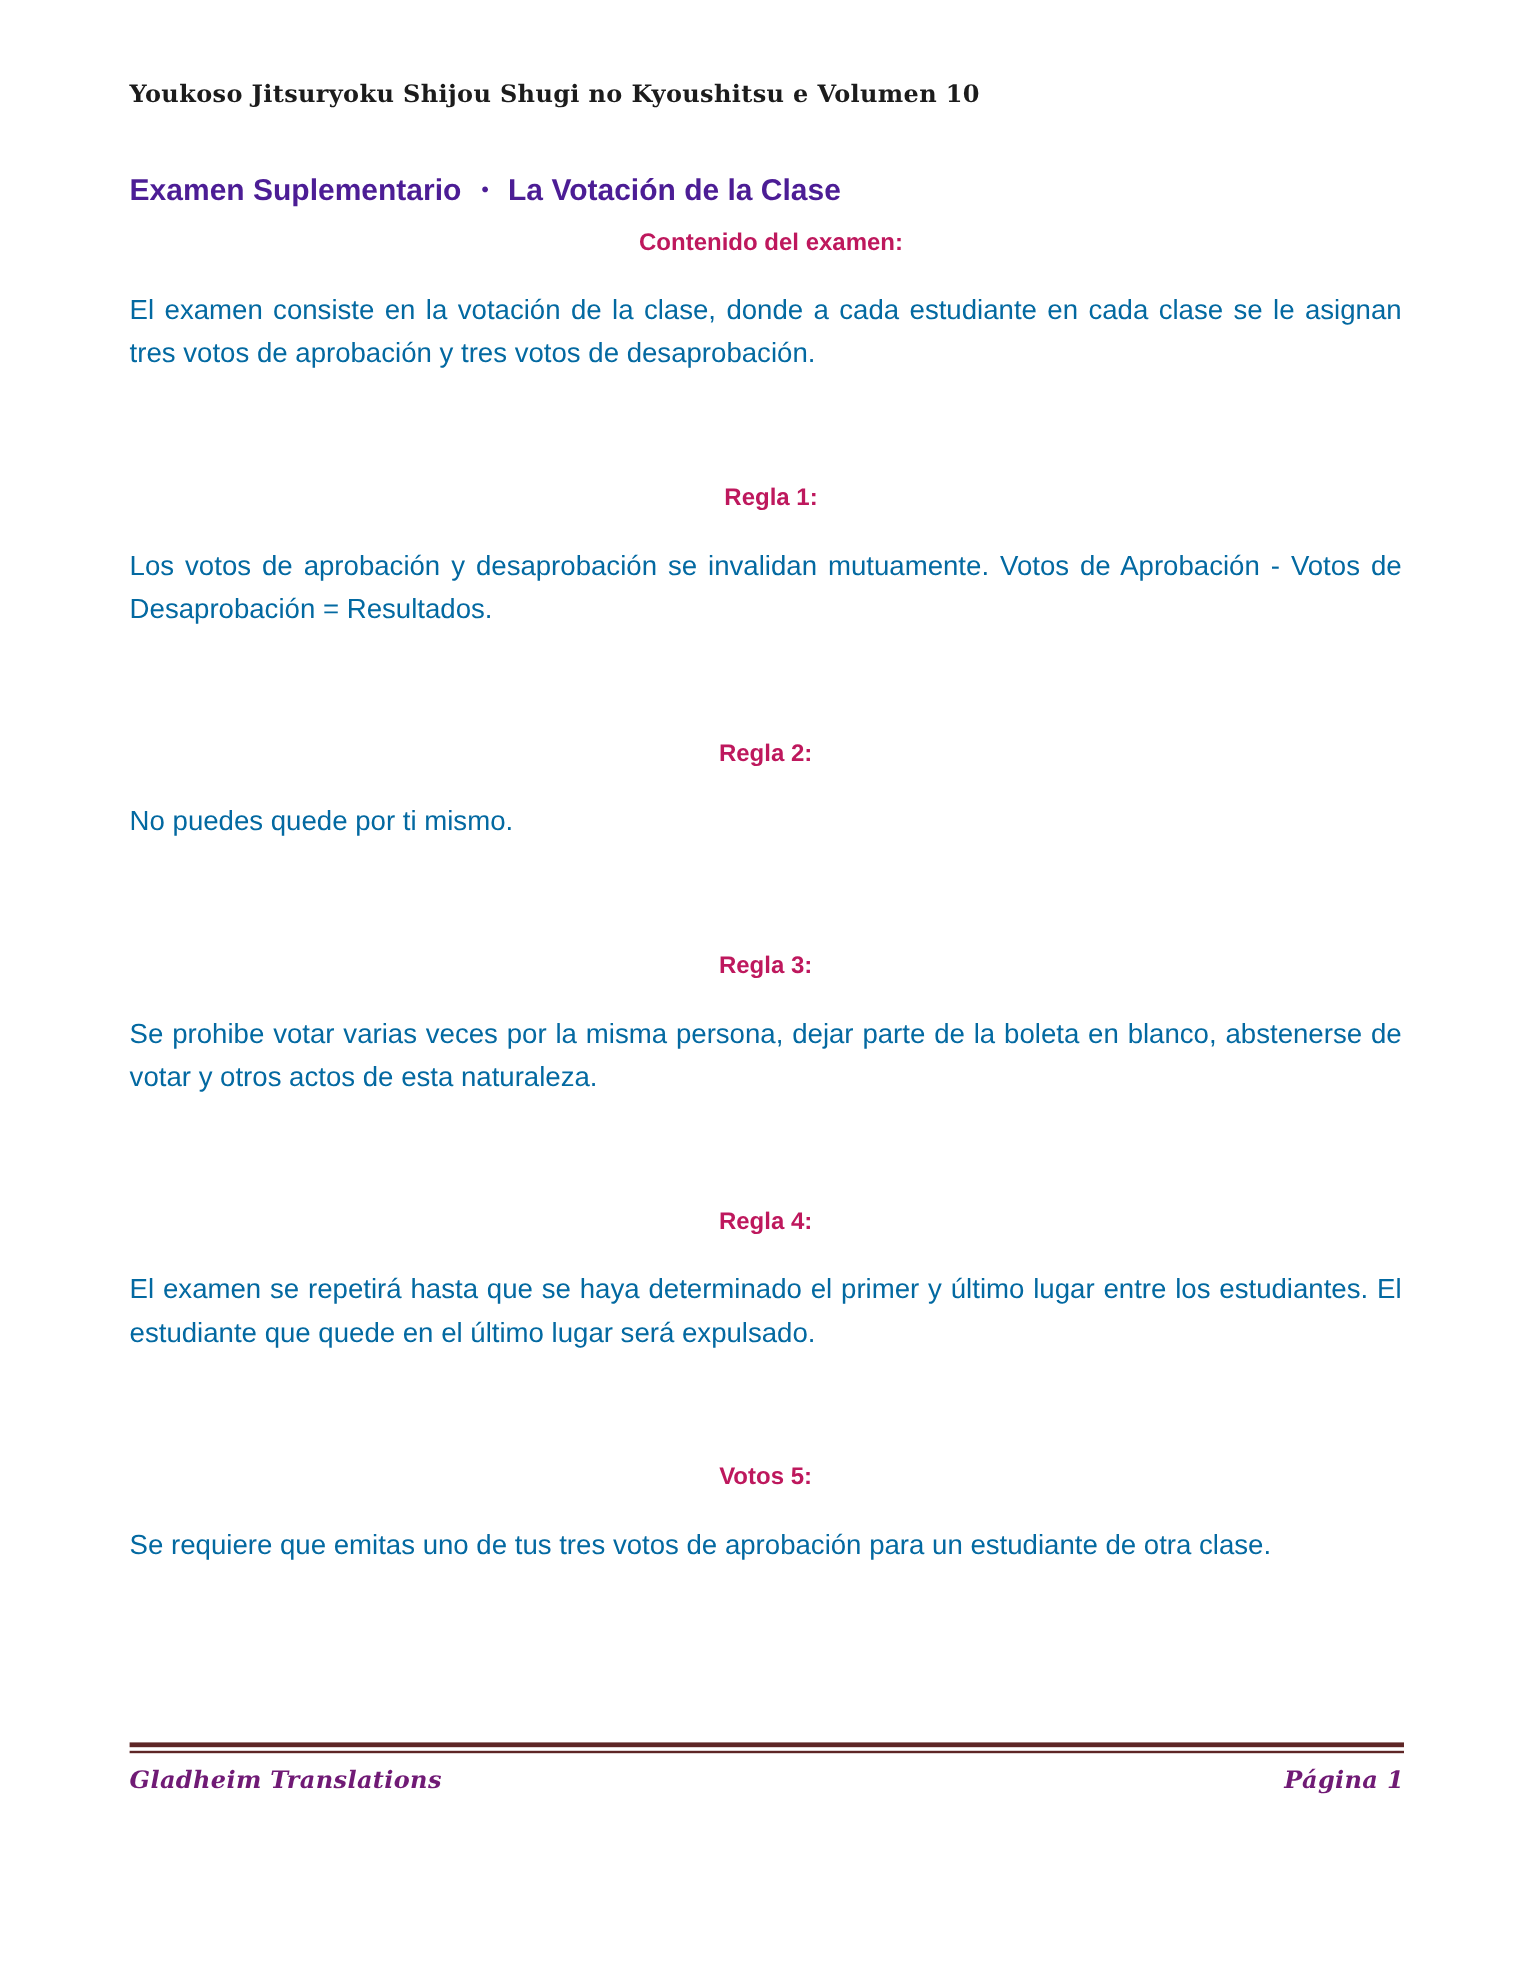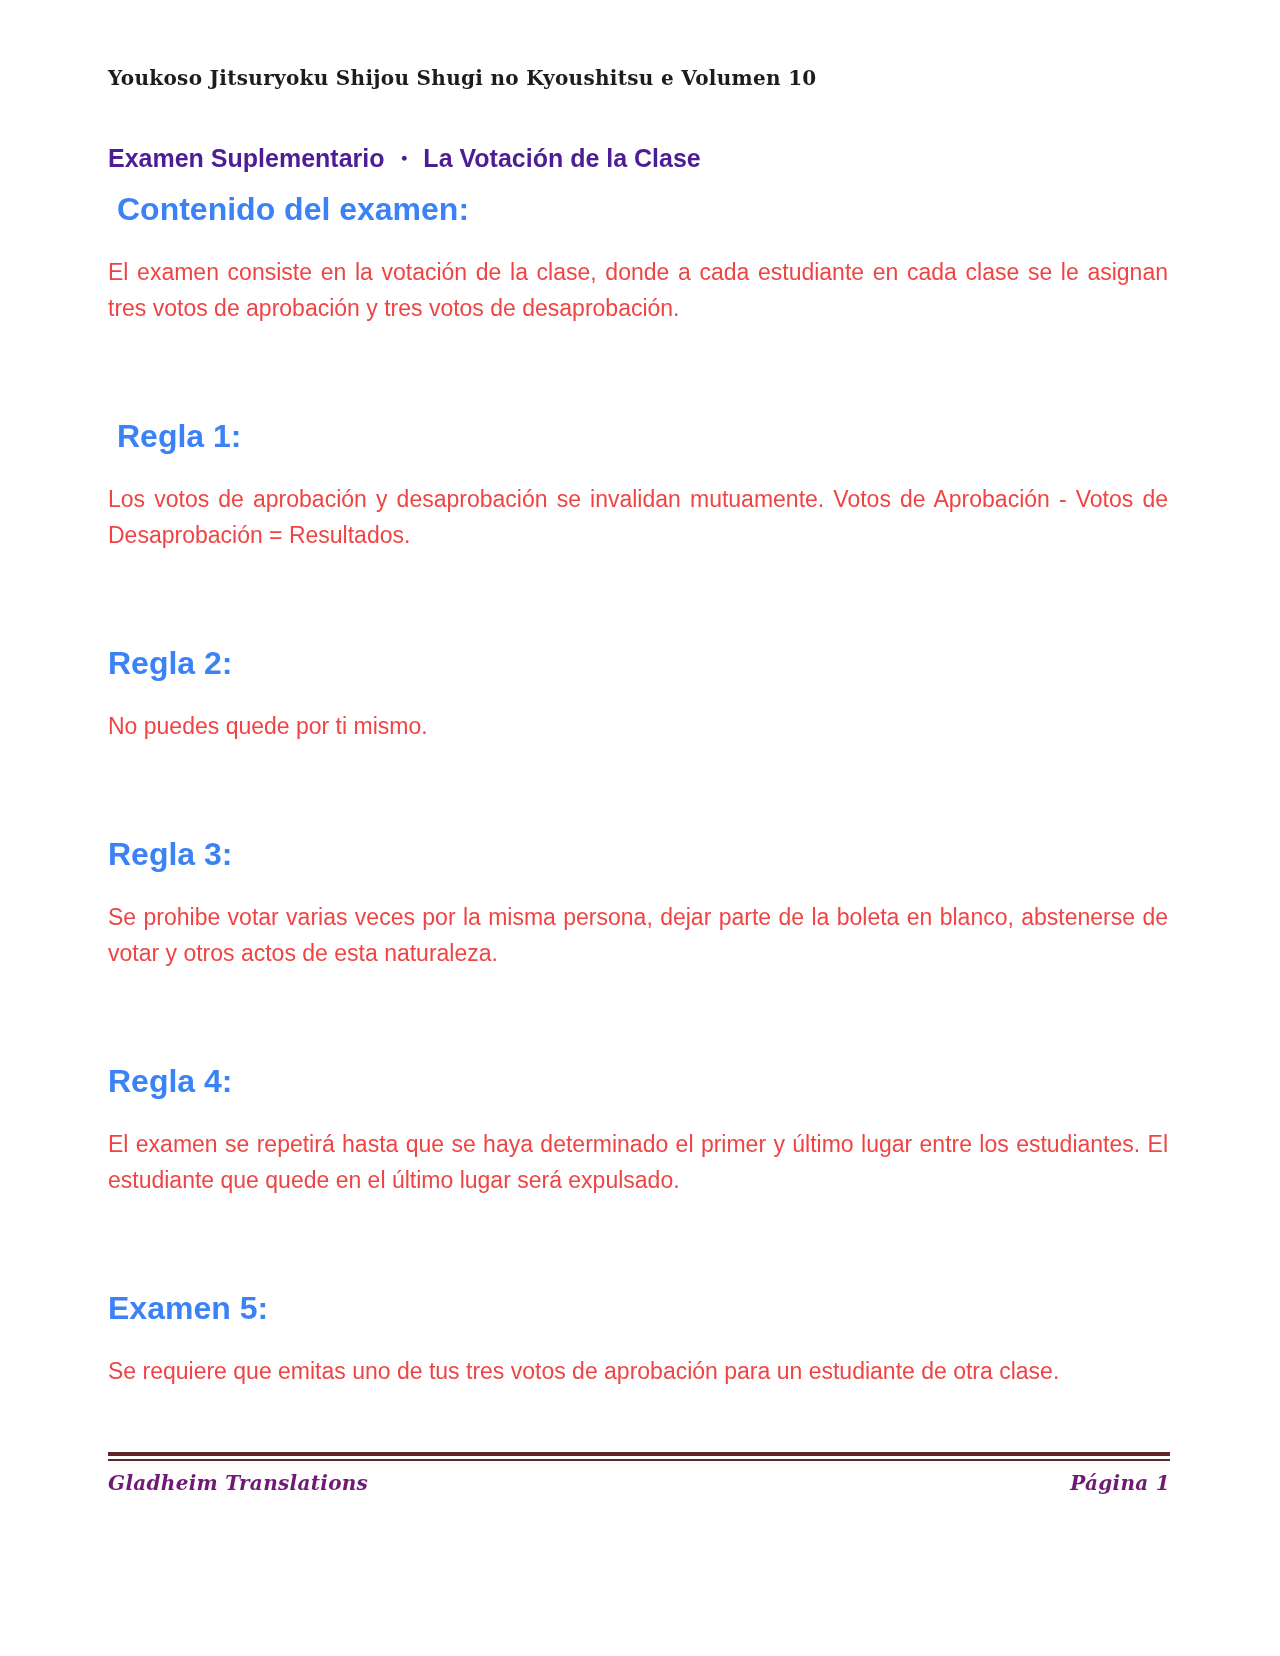--- a/index.html
+++ b/index.html
@@ -34,34 +34,35 @@
     left: 108px;
     right: 112px;
   }
   .doc-title {
     font-size: 25px;
     font-weight: bold;
     margin: 0 0 16px 0;
     color: #4c1d95;
   }
   .section h2 {
-    font-size: 32px;
+    font-size: 20px;
     font-weight: bold;
     margin: 0 0 26px 0;
-    color: #3b82f6;
+    color: #be185d;
+    text-align: center;
   }
   .section.indent h2 {
     padding-left: 9px;
   }
   .section p {
     font-size: 23px;
     line-height: 36px;
     text-align: justify;
     margin: 0;
-    color: #ef4444;
+    color: #0369a1;
   }
   .section + .section {
     margin-top: 92px;
   }
   .page-footer {
     position: absolute;
     left: 108px;
     right: 110px;
     top: 1452px;
   }
@@ -115,21 +116,21 @@
       <h2>Regla 3:</h2>
       <p>Se prohibe votar varias veces por la misma persona, dejar parte de la boleta en blanco, abstenerse de votar y otros actos de esta naturaleza.</p>
     </section>
 
     <section class="section">
       <h2>Regla 4:</h2>
       <p>El examen se repetirá hasta que se haya determinado el primer y último lugar entre los estudiantes. El estudiante que quede en el último lugar será expulsado.</p>
     </section>
 
     <section class="section">
-      <h2>Examen 5:</h2>
+      <h2>Votos 5:</h2>
       <p>Se requiere que emitas uno de tus tres votos de aprobación para un estudiante de otra clase.</p>
     </section>
 
   </div>
 
   <div class="page-footer">
     <div class="footer-rule"></div>
     <div class="footer-row">
       <span>Gladheim Translations</span>
       <span>Página 1</span>

